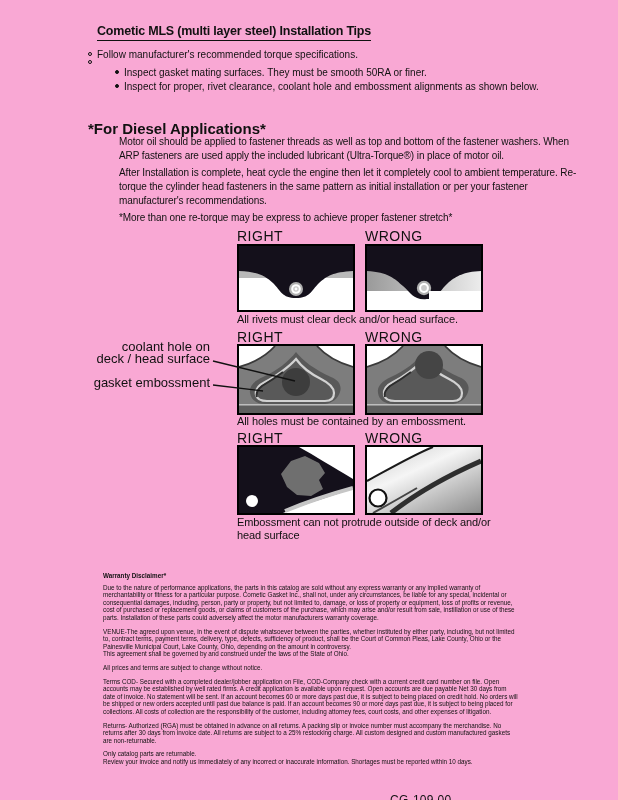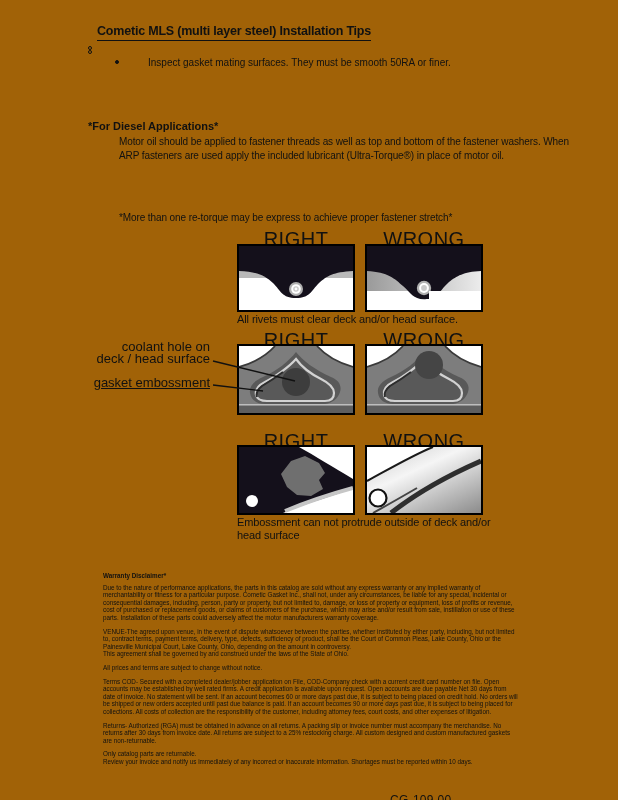--- a/index.html
+++ b/index.html
@@ -1,38 +1,38 @@
 <!DOCTYPE html>
 <html><head>
 <meta charset="utf-8">
 <style>
   * { margin:0; padding:0; box-sizing:border-box; }
   html,body { background:#ffffff; }
   .page {
-    position:relative; width:618px; height:800px; background:#a16207;
+    position:relative; width:618px; height:800px; background:#f9a8d4;
     font-family:"Liberation Sans", sans-serif; color:#111; overflow:hidden;
   }
   .title {
     position:absolute; left:97px; top:24px;
     font-size:12.5px; font-weight:bold; letter-spacing:-0.2px;
     border-bottom:1.5px solid #111; padding-bottom:2px; white-space:nowrap;
   }
   .bullets { position:absolute; left:88px; top:48px; font-size:10px; line-height:14px; }
   .b-row { display:flex; align-items:baseline; white-space:nowrap; }
   .b-row .dot {
     width:4px; height:4px; border:1px solid #111; border-radius:50%;
     display:inline-block; margin-right:5px; flex:none; position:relative; top:-2px;
   }
-  .b-sub { margin-left:27px;gap:24px; }
+  .b-sub { margin-left:27px; }
   .b-sub .dot { background:#111; }
-  .diesel-h { position:absolute; left:88px; top:120px; font-size:11px; font-weight:bold; }
+  .diesel-h { position:absolute; left:88px; top:120px; font-size:15px; font-weight:bold; }
   .para { position:absolute; left:88px; width:472px; font-size:10px; line-height:14px; letter-spacing:-0.1px;margin-left:31px; }
   .p1 { top:135px; } .p2 { top:166px; } .p3 { top:211px; white-space:nowrap; }
 
-  .dlabel { position:absolute; width:118px; text-align:center; font-size:20px; letter-spacing:0.5px; }
+  .dlabel { position:absolute; width:118px; font-size:14px; letter-spacing:0.5px; }
   .panel { position:absolute; width:118px; border:2px solid #000; background:#fff; overflow:hidden; }
   .panel svg { display:block; width:100%; height:100%; }
   .caption { position:absolute; left:237px; font-size:11px; line-height:12.5px; letter-spacing:-0.1px; }
   .sidelabel { position:absolute; font-size:13px; line-height:12px; text-align:right; }
   .leader { position:absolute; left:200px; top:348px; pointer-events:none; }
   .legal { position:absolute; left:103px; top:572px; width:416px; font-size:6.3px; line-height:7.6px; }
   .legal .lh { font-weight:bold; margin-bottom:4px; }
   .legal p { margin-bottom:6px; }
   .legal p.tight { margin-bottom:0; }
   .footer { position:absolute; left:390px; top:761px; font-size:12px; letter-spacing:0.3px;margin-top:32px; }
@@ -40,32 +40,38 @@
 </head>
 <body>
 
 <div class="page">
 
   <div class="title">Cometic MLS (multi layer steel) Installation Tips</div>
 
   <div class="bullets">
     <div class="b-row">
       <span class="dot"></span>
+      <span>Follow manufacturer's recommended torque specifications.</span>
     </div>
     <div class="b-row">
       <span class="dot"></span>
     </div>
     <div class="b-row b-sub">
       <span class="dot"></span>
       <span>Inspect gasket mating surfaces.  They must be smooth 50RA or finer.</span>
+    </div>
+    <div class="b-row b-sub">
+      <span class="dot"></span>
+      <span>Inspect for proper, rivet clearance, coolant hole and embossment alignments as shown below.</span>
     </div>
   </div>
 
   <div class="diesel-h">*For Diesel Applications*</div>
   <div class="para p1">Motor oil should be applied to fastener threads as well as top and bottom of the fastener washers. When ARP fasteners are used apply the included lubricant (Ultra-Torque®) in place of motor oil.</div>
+  <div class="para p2">After Installation is complete, heat cycle the engine then let it completely cool to ambient temperature. Re-torque the cylinder head fasteners in the same pattern as initial installation or per your fastener manufacturer's recommendations.</div>
   <div class="para p3">*More than one re-torque may be express to achieve proper fastener stretch*</div>
 
   <div class="dlabel" style="left:237px; top:228px;">RIGHT</div>
   <div class="dlabel" style="left:365px; top:228px;">WRONG</div>
 
   <div class="panel" style="left:237px; top:244px; height:68px;">
     <svg viewBox="0 0 114 64">
       <rect x="0" y="0" width="114" height="64" fill="#ffffff"></rect>
       <rect x="0" y="25" width="114" height="7" fill="#b9b9b9"></rect>
       <rect x="0" y="32" width="114" height="32" fill="#ffffff"></rect>
@@ -97,21 +103,21 @@
   </div>
   <div class="caption" style="top:313px;">All rivets must clear deck and/or head surface.</div>
 
   <div class="dlabel" style="left:237px; top:329px;">RIGHT</div>
   <div class="dlabel" style="left:365px; top:329px;">WRONG</div>
 
   <div class="sidelabel" style="right:408px; top:341px; width:120px;">
     <div>coolant hole on</div>
     <div>deck / head surface</div>
   </div>
-  <div class="sidelabel" style="right:408px; top:377px; width:120px;text-decoration:underline;">gasket embossment</div>
+  <div class="sidelabel" style="right:408px; top:377px; width:120px;">gasket embossment</div>
 
   <div class="panel" style="left:237px; top:344px; height:71px;">
     <svg viewBox="0 0 114 67">
       <rect x="0" y="0" width="114" height="67" fill="#7d7d7d"></rect>
       <path d="M0,0 L36,0 C28,9 14,17 0,21 Z" fill="#ffffff"></path>
       <path d="M114,0 L78,0 C86,9 100,17 114,21 Z" fill="#ffffff"></path>
       <path d="M36,0 C28,9 14,17 0,21" fill="none" stroke="#3a3a3a" stroke-width="1.8"></path>
       <path d="M78,0 C86,9 100,17 114,21" fill="none" stroke="#3a3a3a" stroke-width="1.8"></path>
       <path d="M57,6 C63,14 76,24 92,31 C100,34 103,40 101,46 C99,52 94,57 86,58 L26,58 C18,58 12,54 11,47 C10,40 15,35 24,31 C38,25 50,15 57,6 Z" fill="#595959"></path>
       <path d="M57,13 C50,21 36,31 26,36 C18,40 16,44 17,49 C18,53 22,55 28,55 L86,55 C92,55 95,52 95,47 C95,41 90,37 82,33 C72,28 62,20 57,13 Z" fill="none" stroke="#d2d2d2" stroke-width="2.2"></path>
@@ -135,20 +141,21 @@
       <line x1="0" y1="58.8" x2="114" y2="58.8" stroke="#bdbdbd" stroke-width="1.4"></line>
       <rect x="0" y="59.8" width="114" height="7.2" fill="#5e5e5e"></rect>
     </svg>
   </div>
 
   <svg class="leader" width="110" height="50" viewBox="0 0 110 50">
     <line x1="13" y1="13" x2="95" y2="33" stroke="#111" stroke-width="1.3"></line>
     <line x1="13" y1="37" x2="63" y2="43" stroke="#111" stroke-width="1.3"></line>
   </svg>
 
+  <div class="caption" style="top:415px;">All holes must be contained by an embossment.</div>
 
   <div class="dlabel" style="left:237px; top:430px;">RIGHT</div>
   <div class="dlabel" style="left:365px; top:430px;">WRONG</div>
 
   <div class="panel" style="left:237px; top:445px; height:70px;">
     <svg viewBox="0 0 114 66">
       <rect x="0" y="0" width="114" height="66" fill="#14101b"></rect>
       <path d="M60,0 L114,0 L114,32 C94,20 76,9 60,0 Z" fill="#ffffff"></path>
       <path d="M114,42 L114,66 L44,66 C66,57 92,49 114,42 Z" fill="#ffffff"></path>
       <path d="M46,64 C68,55 92,47 114,41" fill="none" stroke="#c6c6c6" stroke-width="4"></path>

